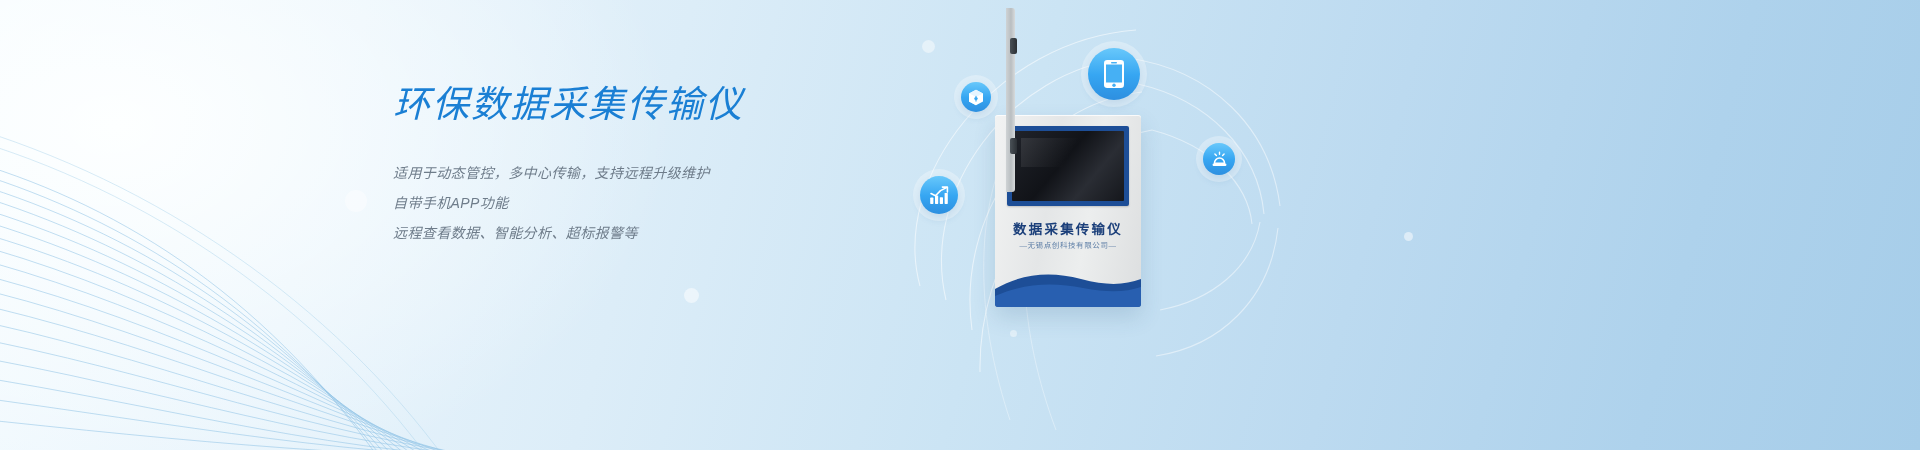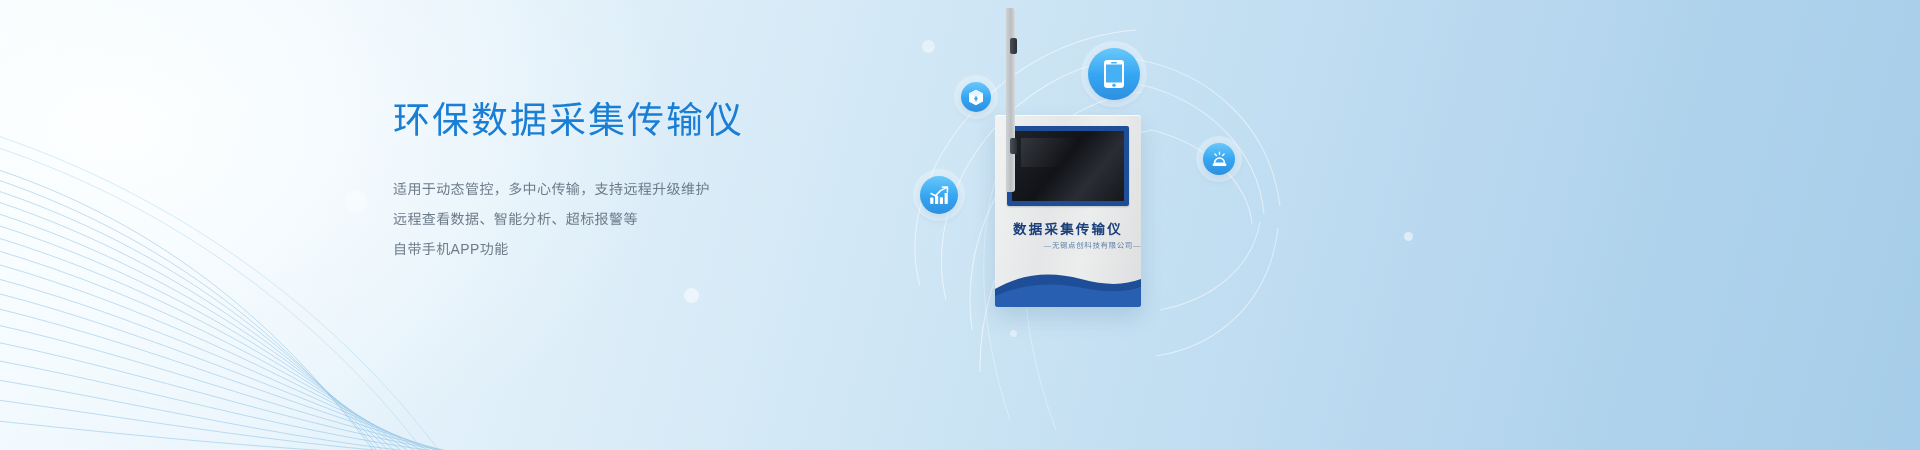--- a/index.html
+++ b/index.html
@@ -20,21 +20,21 @@
   .waves svg{display:block;width:100%;height:100%;}
   
   .bubble{position:absolute;border-radius:50%;background:rgba(255,255,255,.42);}
   .b1{width:22px;height:22px;left:345px;top:190px;}
   .b2{width:15px;height:15px;left:684px;top:288px;background:rgba(255,255,255,.5);}
   .b3{width:13px;height:13px;left:922px;top:40px;background:rgba(255,255,255,.45);}
   .b4{width:9px;height:9px;left:1404px;top:232px;background:rgba(255,255,255,.5);}
   .b5{width:7px;height:7px;left:1010px;top:330px;background:rgba(255,255,255,.45);}
 
   
-  .copy{position:absolute;left:393px;top:96px;width:520px;}
+  .copy{position:absolute;left:393px;top:80px;width:520px;font-style:italic;}
   .headline{
     font-size:37px;line-height:50px;letter-spacing:2px;color:#1a7fd4;
     font-weight:400;margin:0 0 28px 0;white-space:nowrap;
   }
   .sub-line{
     font-size:14px;line-height:30px;color:#6e7c8a;letter-spacing:.4px;
     white-space:nowrap;font-weight:400;
   }
 
   
@@ -62,21 +62,21 @@
   .device-screen:after{
     content:"";position:absolute;left:8%;top:10%;width:60%;height:42%;
     background:linear-gradient(120deg,rgba(255,255,255,.10),rgba(255,255,255,0) 70%);
   }
   .device-brand{
     position:absolute;left:0;right:0;top:103px;text-align:center;
     color:#1b3f7a;font-size:13.5px;letter-spacing:2.2px;font-weight:700;
     font-family:"Liberation Serif","DejaVu Serif",serif;
   }
   .device-company{
-    position:absolute;left:0;right:0;top:124px;text-align:right;
+    position:absolute;left:0;right:0;top:124px;text-align:center;
     color:#5d7ea6;font-size:7.5px;letter-spacing:.6px;
     font-family:"Liberation Serif","DejaVu Serif",serif;
   }
   .device-wave{position:absolute;left:0;right:0;bottom:0;height:44px;overflow:hidden;border-radius:0 0 3px 3px;}
   .device-wave svg{display:block;width:100%;height:100%;}
   .device-side{
     position:absolute;left:146px;top:8px;width:9px;height:184px;
     background:linear-gradient(90deg,#cfd3d5 0%,#b9bec1 55%,#d7dadb 100%);
     border-radius:0 3px 3px 0;
   }
@@ -136,22 +136,22 @@
 
   <span class="bubble b1"></span>
   <span class="bubble b2"></span>
   <span class="bubble b3"></span>
   <span class="bubble b4"></span>
   <span class="bubble b5"></span>
 
   <div class="copy">
     <h1 class="headline">环保数据采集传输仪</h1>
     <div class="sub-line">适用于动态管控，多中心传输，支持远程升级维护</div>
+    <div class="sub-line">自带手机APP功能</div>
     <div class="sub-line">远程查看数据、智能分析、超标报警等</div>
-    <div class="sub-line">自带手机APP功能</div>
   </div>
 
   <div class="visual">
 
     <div class="arcs">
       <svg viewBox="0 0 700 450" preserveAspectRatio="none" aria-hidden="true">
         <g fill="none" stroke="#ffffff" stroke-opacity="0.55" stroke-width="1.1">
           <path d="M86 300 C 60 190, 150 70, 268 58"></path>
           <path d="M60 286 C 30 176, 138 40, 276 30"></path>
           <path d="M112 330 C 96 214, 176 104, 282 92"></path>

